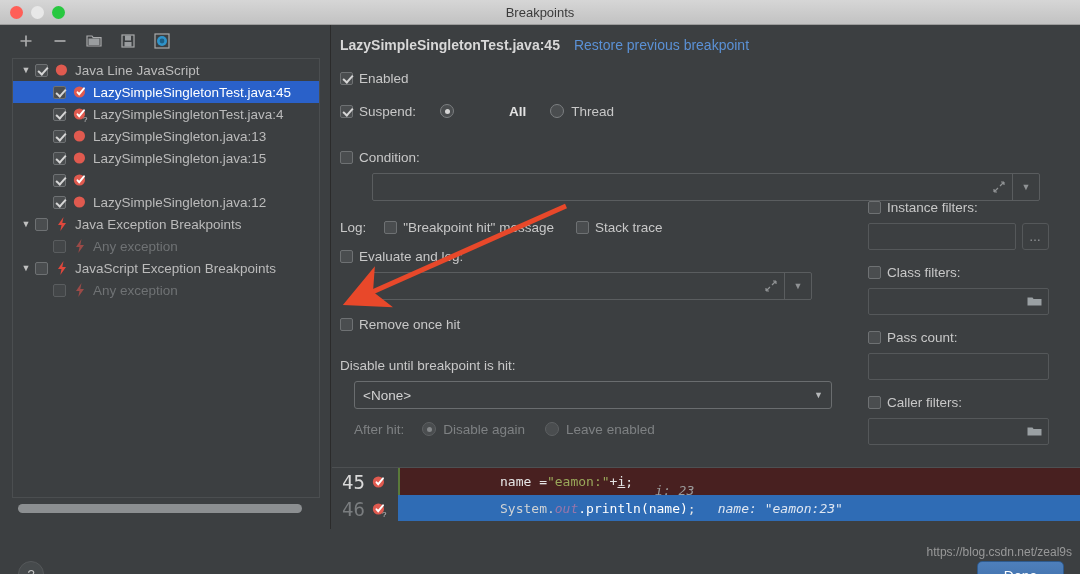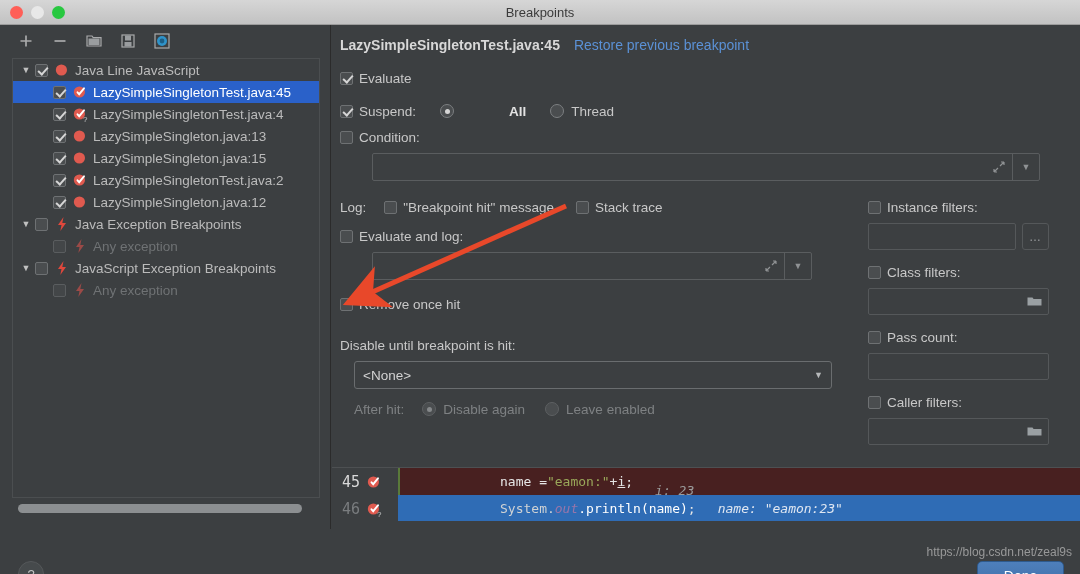--- a/index.html
+++ b/index.html
@@ -169,21 +169,21 @@
     background: #3c3f41;
     border-top: 1px solid #4d5052;
     overflow: hidden;
   }
   .code-line { display: flex; height: 27px; align-items: stretch; font-family: "DejaVu Sans Mono", monospace; font-size: 13px; }
   .gutter {
     width: 66px; display: flex; align-items: center;
     padding-left: 10px; gap: 6px; flex: 0 0 auto;
     background: #3c3f41;
   }
-  .gutter .num { color: #d9d9d9; font-size: 15px; }
+  .gutter .num { color: #d9d9d9; font-size: 19px; }
   .gutter .num.dim { color: #7a7d7f; }
   .code-text { flex: 1; display: flex; align-items: center; padding-left: 100px; white-space: nowrap; }
   .code-text.l45 { background: #482020; border-left: 2px solid #5a7a3a; text-align: right; }
   .code-text.l46 { background: #2f6cb5; border-left: 2px solid #2f6cb5; }
   .tok-plain { color: #e6e6e6; }
   .tok-str { color: #9aa85a; }
   .tok-field { color: #9876aa; font-style: italic; }
   .tok-class { color: #cfd2d4; }
   .tok-call { color: #ffffff; }
   .tok-hint { color: #9b9b9b; font-style: italic; margin-left: 22px; margin-top: 17px; }
@@ -334,21 +334,20 @@
           <div class="tree-row">
             <span class="tw blank">▼</span>
             <span class="indent"></span>
             <span class="cbx checked"></span>
             <span style="display: flex; align-items: center; flex: 0 0 auto;">
               <svg class="bp-icon" viewBox="0 0 16 16">
                 <circle cx="7.4" cy="8" r="5.6" fill="#e05a4f"></circle>
                 <path d="M5.5 8.3 L7.2 10.2 L12 4.3" stroke="#ffffff" stroke-width="1.9" fill="none" stroke-linecap="round"></path>
               </svg>
             </span>
-            <span class="tree-label">LazySimpleSingletonTest.java:2</span>
           </div>
           <div class="tree-row">
             <span class="tw blank">▼</span>
             <span class="indent"></span>
             <span class="cbx checked"></span>
             <span style="display: flex; align-items: center; flex: 0 0 auto;">
               <svg class="bp-icon" viewBox="0 0 16 16">
                 <circle cx="7.4" cy="8" r="5.6" fill="#e05a4f"></circle>
               </svg>
             </span>
@@ -407,33 +406,33 @@
 
       <div class="rp-header">
         <div class="rp-title">LazySimpleSingletonTest.java:45</div>
         <div class="rp-link">Restore previous breakpoint</div>
       </div>
 
       <div class="col-left">
 
         <div class="row" style="height:26px">
           <div class="cbx checked"></div>
-          <span class="lbl">Evaluate</span>
+          <span class="lbl">Enabled</span>
         </div>
 
         <div class="row" style="height:26px;margin-top:7px">
           <div class="cbx checked"></div>
           <span class="lbl">Suspend:</span>
           <div class="radio on" style="margin-left:24px"></div>
           <span class="lbl bold">All</span>
           <div class="radio" style="margin-left:24px"></div>
           <span class="lbl">Thread</span>
         </div>
 
-        <div class="row" style="height:26px;margin-top:0">
+        <div class="row" style="height:26px;margin-top:20px">
           <div class="cbx"></div>
           <span class="lbl">Condition:</span>
         </div>
 
         <div class="field" style="margin-left:32px;margin-top:3px;width:668px">
           <span style="flex:1;padding-left:6px;font-size:13px;color:#d2d2d2"></span>
           <div class="expander">
             <svg width="12" height="12" viewBox="0 0 12 12">
                 <path d="M11 1 L7 5 M11 1 L11 4 M11 1 L8 1 M1 11 L5 7 M1 11 L1 8 M1 11 L4 11" stroke="#8f9294" stroke-width="1.2" fill="none"></path>
               </svg>

